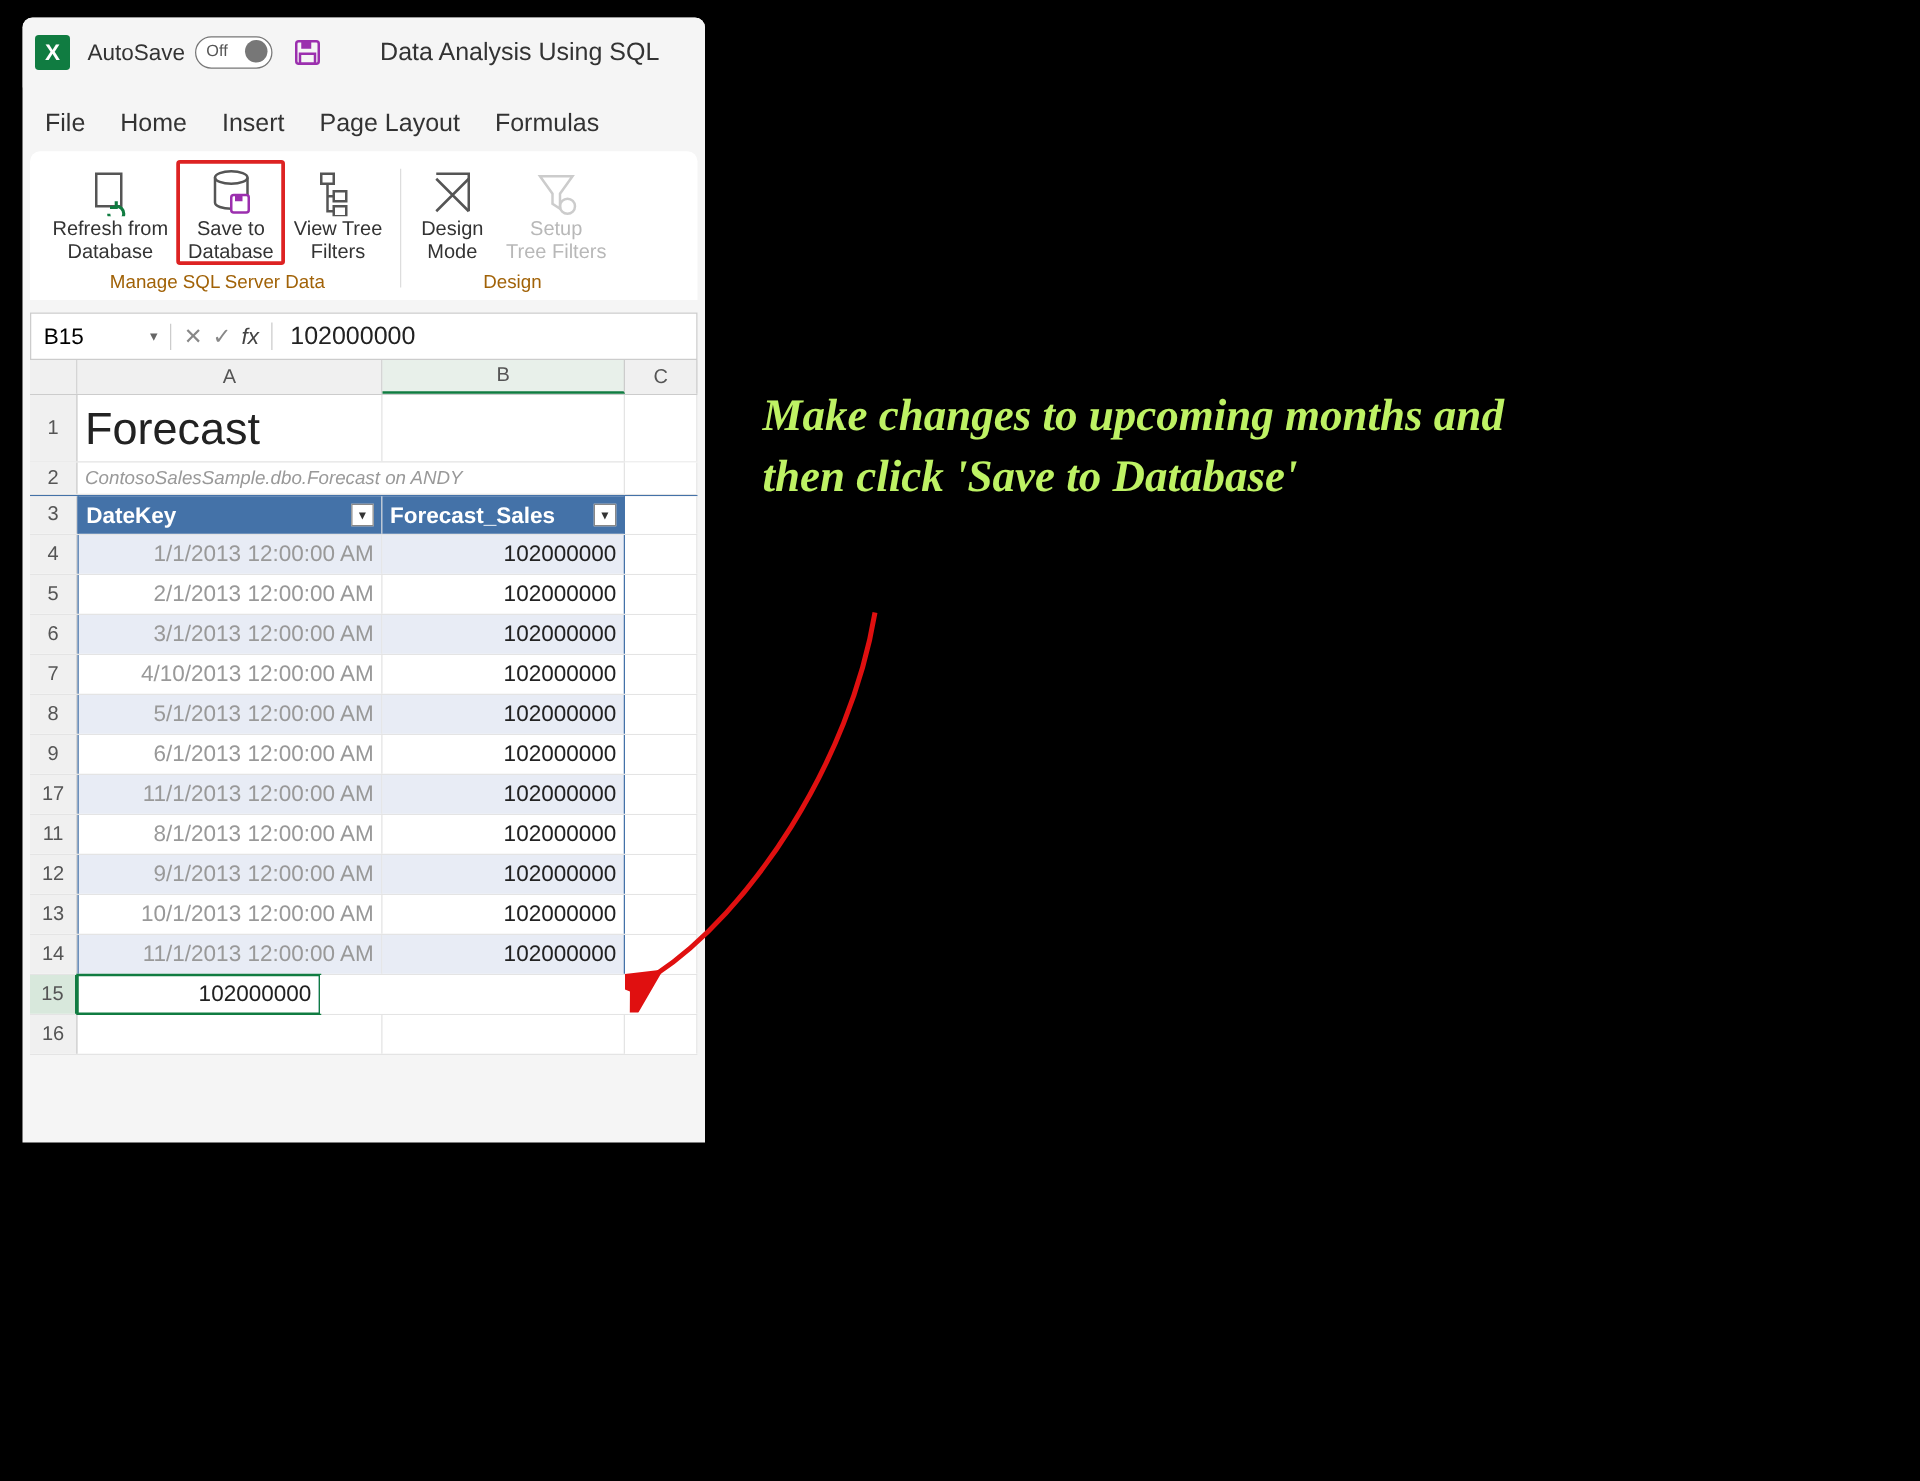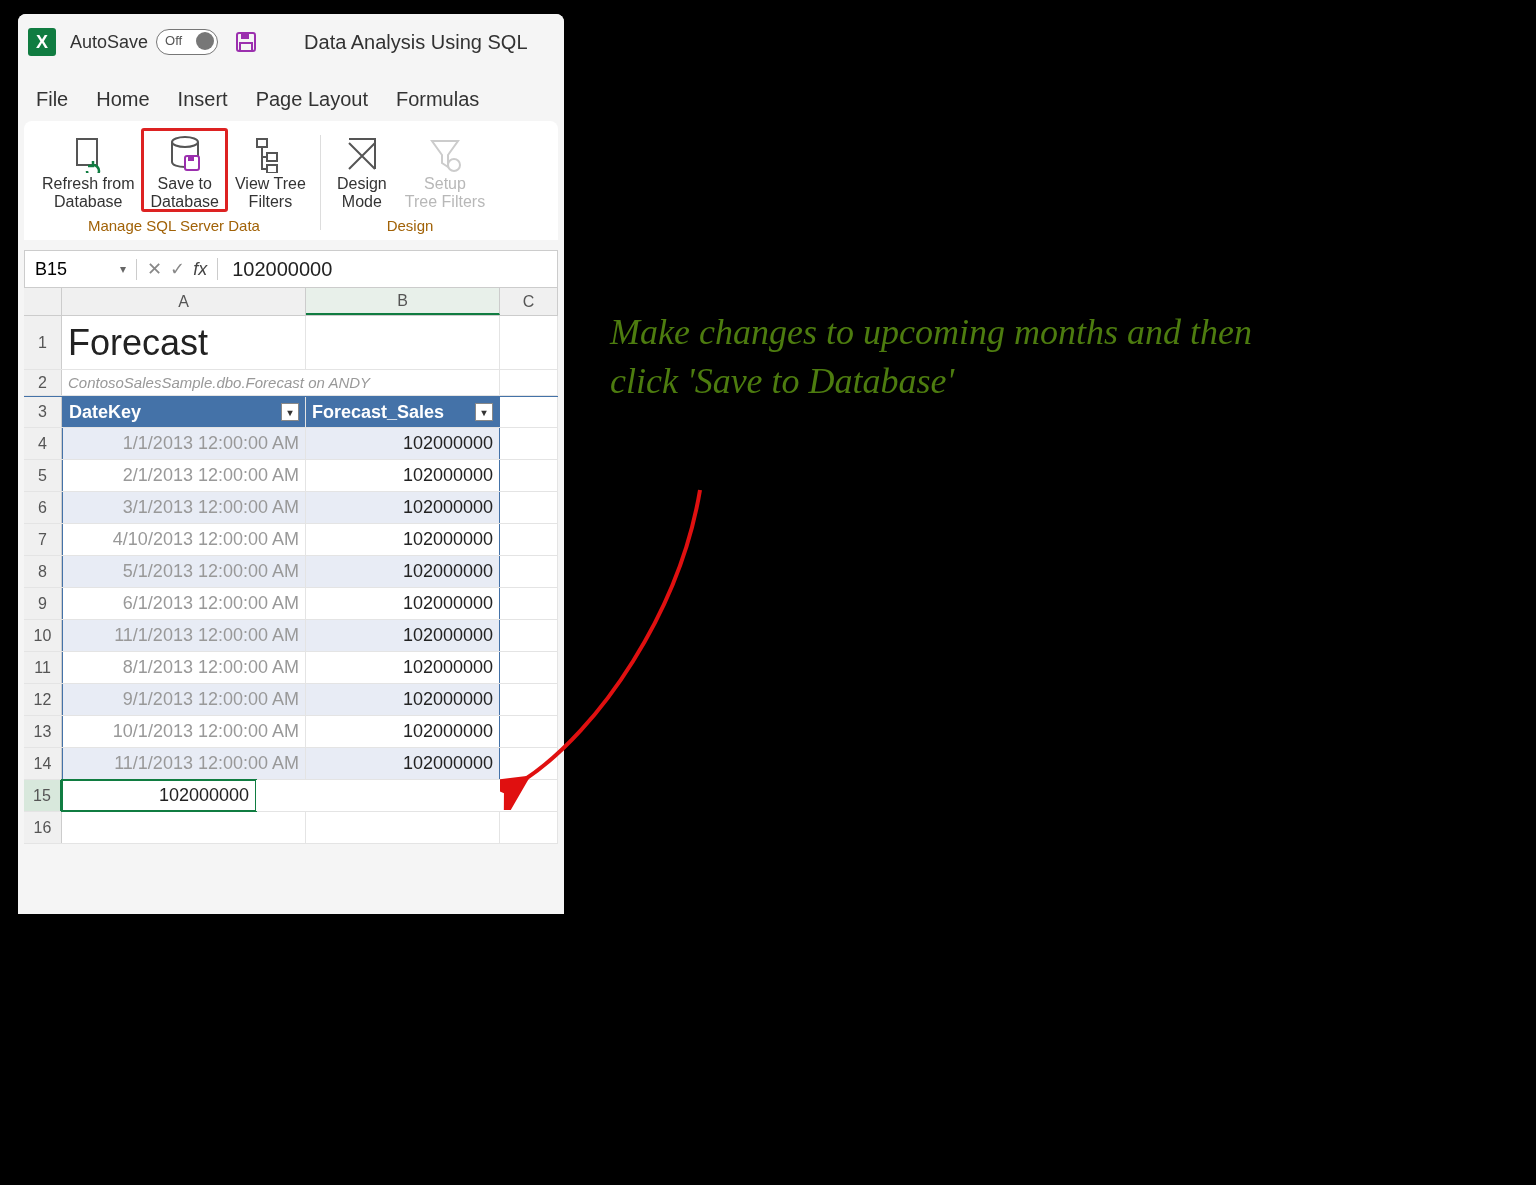--- a/index.html
+++ b/index.html
@@ -117,22 +117,22 @@
   .row.data.alt .cell.a, .row.data.alt .cell.b { background:#e8ecf5; }
   .row.data.sel .cell.b { outline:2px solid #107c41; outline-offset:-1px; background:#fff;}
   .row.data.selrow .row-h { background:#d8e8dc; border-right:2px solid #107c41;}
 
   .table-border-top { border-top:1.5px solid #4472a8;}
   .table-border-left .cell.a { border-left:1.5px solid #4472a8;}
   .table-border-right .cell.b { border-right:1.5px solid #4472a8;}
 
   .annotation {
     position:absolute; left:610px; top:308px; width:650px;
-    color:#4d7c0f; font-family:"Segoe Script","Comic Sans MS",cursive;
-    font-size:36px; line-height:1.35; font-weight:normal; font-style:italic;
+    color:#bef264; font-family:"Segoe Script","Comic Sans MS",cursive;
+    font-size:36px; line-height:1.35; font-weight:bold; font-style:italic;
   }
   .arrow-svg { position:absolute; left:500px; top:470px; }
 </style>
 </head>
 <body>
 
 <div class="excel-window">
 
   <div class="titlebar">
     <div class="excel-logo">X</div>
@@ -308,21 +308,21 @@
           <div class="cell b">102000000</div>
           <div class="cell c"></div>
         </div>
         <div class="row data table-border-left table-border-right">
           <div class="row-h">9</div>
           <div class="cell a">6/1/2013 12:00:00 AM</div>
           <div class="cell b">102000000</div>
           <div class="cell c"></div>
         </div>
         <div class="row data table-border-left table-border-right alt">
-          <div class="row-h">10</div>
+          <div class="row-h">17</div>
           <div class="cell a">11/1/2013 12:00:00 AM</div>
           <div class="cell b">102000000</div>
           <div class="cell c"></div>
         </div>
         <div class="row data table-border-left table-border-right">
           <div class="row-h">11</div>
           <div class="cell a">8/1/2013 12:00:00 AM</div>
           <div class="cell b">102000000</div>
           <div class="cell c"></div>
         </div>

